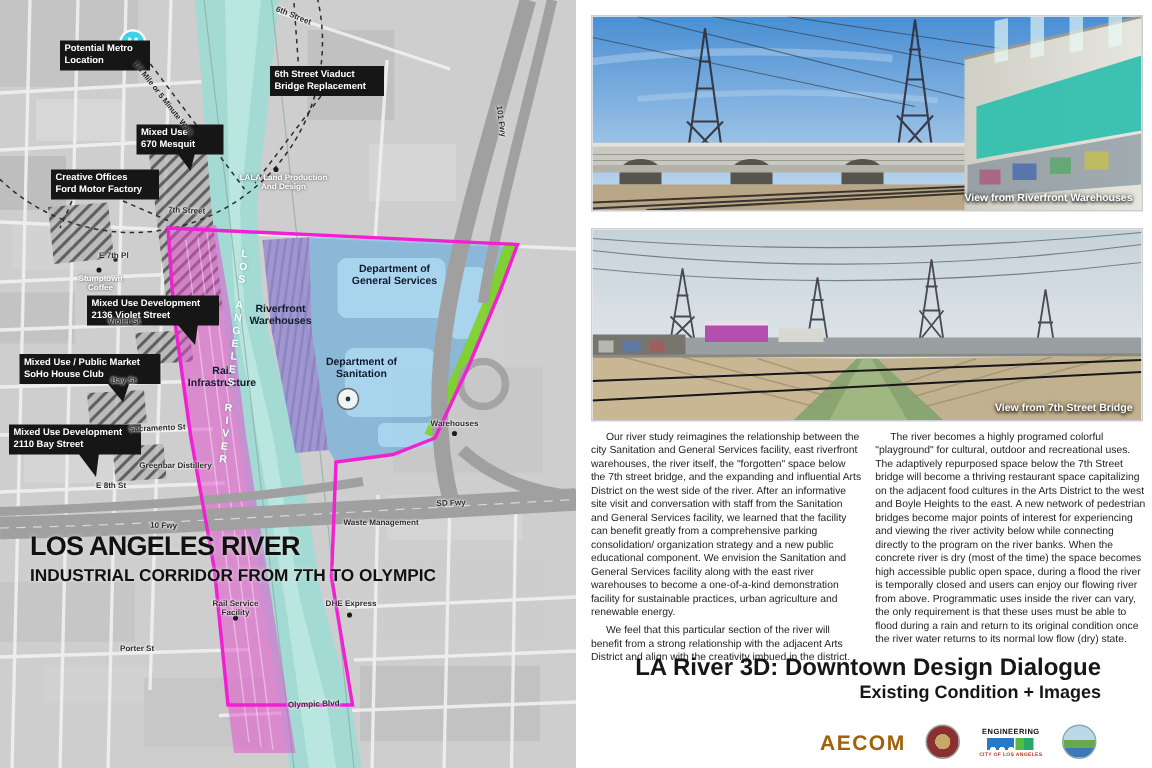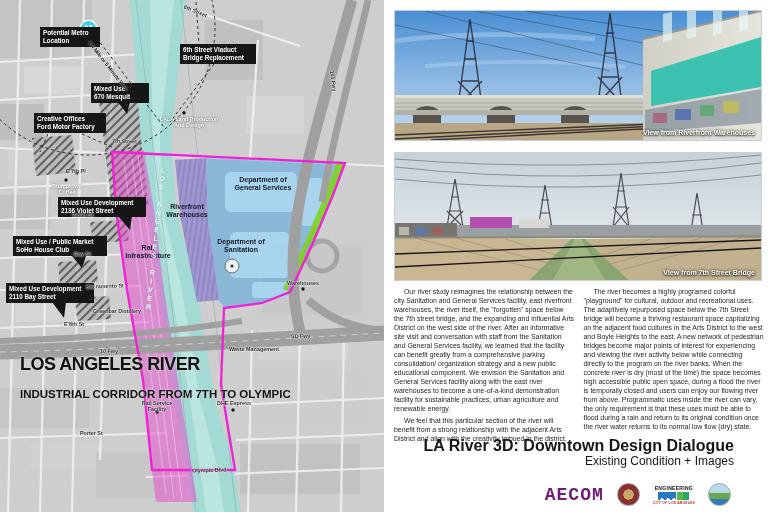--- a/index.html
+++ b/index.html
@@ -21,36 +21,36 @@
   .metro-badge{position:absolute;left:81px;top:21px;width:15px;height:15px;border-radius:50%;
                background:#3ed2e8;color:#fff;font-weight:800;font-size:9px;line-height:15px;
                text-align:center;box-shadow:0 0 0 1.5px #fff;}
   .walk-label{position:absolute;left:92px;top:40px;width:120px;font-size:5.2px;font-weight:700;
               color:#1c1c1c;text-shadow:0 0 2px #e8e8e8;transform:rotate(52deg);transform-origin:left top;}
   .river-vertical{position:absolute;left:152px;top:166px;height:150px;writing-mode:vertical-lr;
                   text-orientation:upright;font-size:7px;font-weight:800;color:#f6fffd;
                   letter-spacing:1.6px;transform:rotate(6deg);text-shadow:0 0 2px rgba(0,90,90,.4);}
   .map-titleblock{position:absolute;left:20px;top:354px;color:#111;}
   .map-title{font-size:18px;font-weight:800;letter-spacing:-.5px;text-shadow:0 0 3px #ddd;}
-  .map-subtitle{font-size:11.5px;font-weight:800;margin-top:13px;text-shadow:0 0 3px #ddd;}
+  .map-subtitle{font-size:11.5px;font-weight:800;margin-top:3px;text-shadow:0 0 3px #ddd;}
   
   .right{position:absolute;left:384px;top:0;width:357px;height:512px;background:#fff;}
   .photo{position:absolute;left:10px;width:368px;border:1px solid #c9cfd2;box-sizing:border-box;overflow:hidden;}
   .photo1{top:10px;height:131px;}
   .photo2{top:152px;height:129px;}
   .caption{position:absolute;right:6px;bottom:4px;font-size:7px;font-weight:700;color:#fff;
            text-shadow:0 0 3px rgba(0,0,0,.9),0 1px 2px rgba(0,0,0,.8);}
   .narrative{position:absolute;left:10px;top:288px;width:370px;display:flex;gap:9px;}
   .narrative .col{width:181px;}
   .narrative p{margin:0 0 3px 0;font-size:6.9px;line-height:1.3;color:#1d1d1d;text-indent:10px;}
   .titleblock{position:absolute;right:7px;top:437px;text-align:right;color:#161616;}
   .tb-title{font-size:16px;font-weight:800;}
-  .tb-sub{font-size:12px;font-weight:400;line-height:1.15;}
+  .tb-sub{font-size:12px;font-weight:700;line-height:1.15;}
   .logos{position:absolute;right:10px;top:483px;display:flex;align-items:center;gap:13px;}
-  .aecom{font-size:18px;font-weight:800;letter-spacing:1px;color:#701a75;font-family:Liberation Mono, monospace;}
+  .aecom{font-size:14px;font-weight:800;letter-spacing:1px;color:#a16207;}
   .seal{width:21px;height:21px;border-radius:50%;
         background:radial-gradient(circle,#c8a868 0 34%,#8a3030 35% 100%);border:1px solid #999;}
   .eng{display:flex;flex-direction:column;align-items:center;gap:1px;}
   .eng-title{font-size:5px;font-weight:800;color:#111;letter-spacing:.3px;}
   .eng-art{display:flex;gap:1px;}
   .eng-blue{width:18px;height:8px;background:#2878c8;
             background-image:radial-gradient(circle at 4px 8px,#fff 0 2px,transparent 2px),
                              radial-gradient(circle at 10px 8px,#fff 0 2px,transparent 2px),
                              radial-gradient(circle at 16px 8px,#fff 0 2px,transparent 2px);}
   .eng-green{width:12px;height:8px;background:linear-gradient(90deg,#58b848 0 50%,#2aa86a 50%);}

